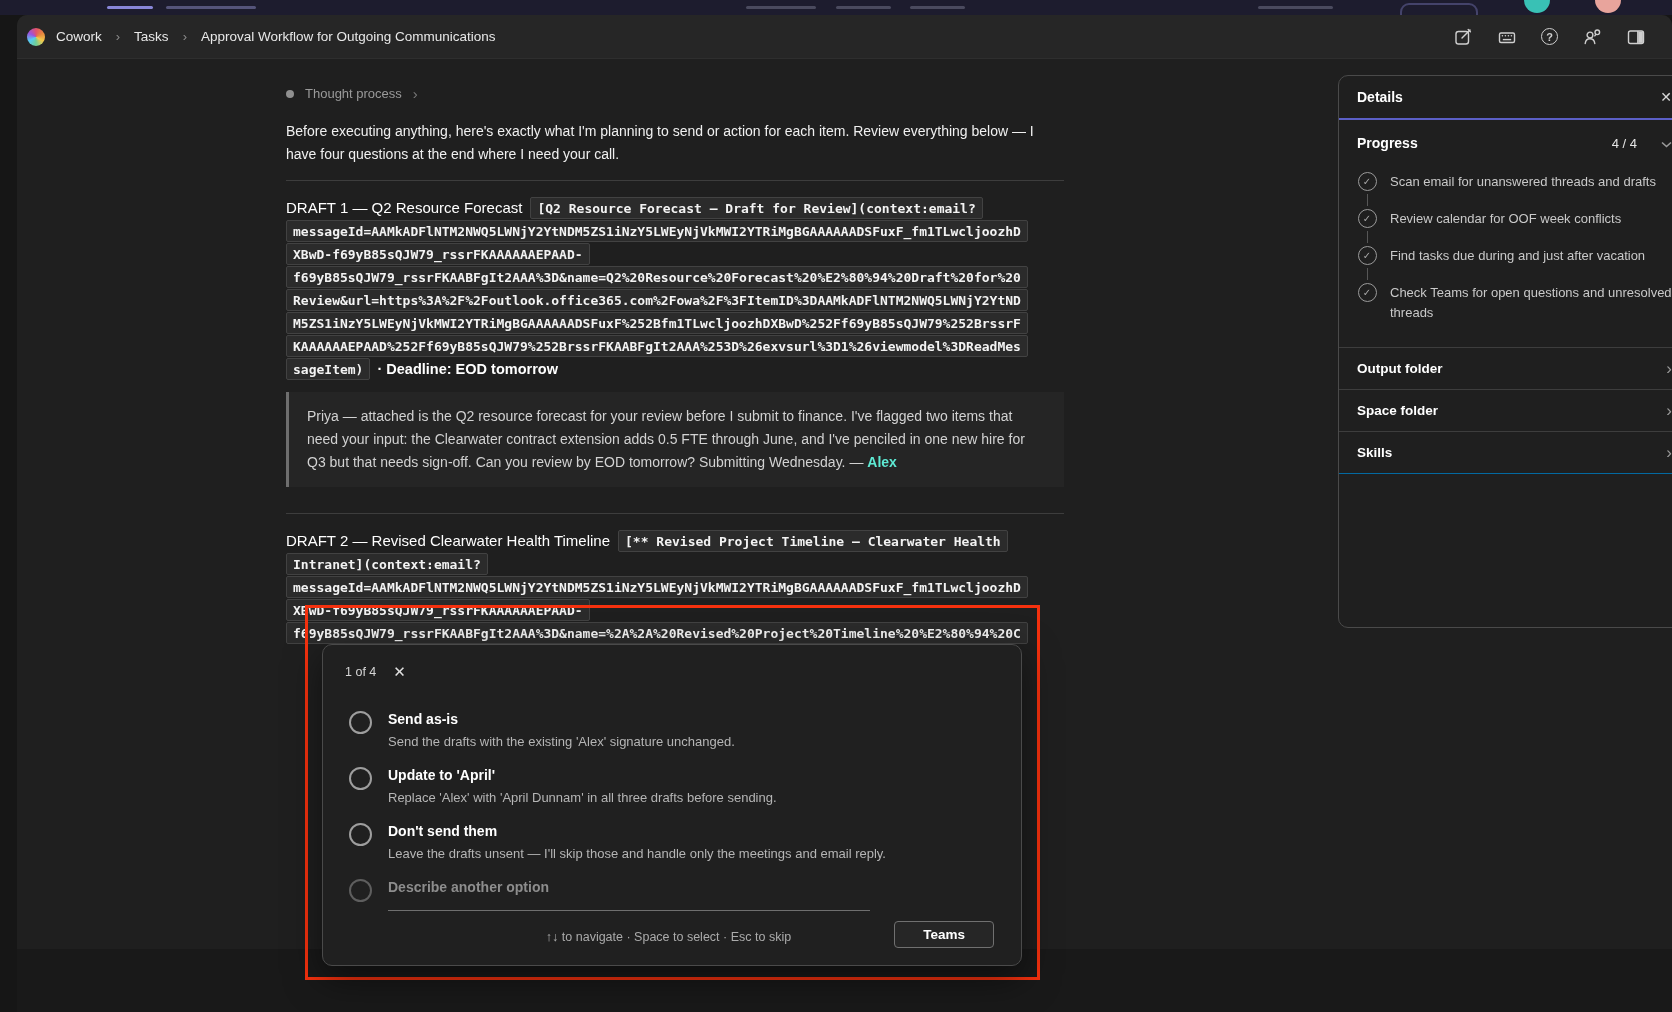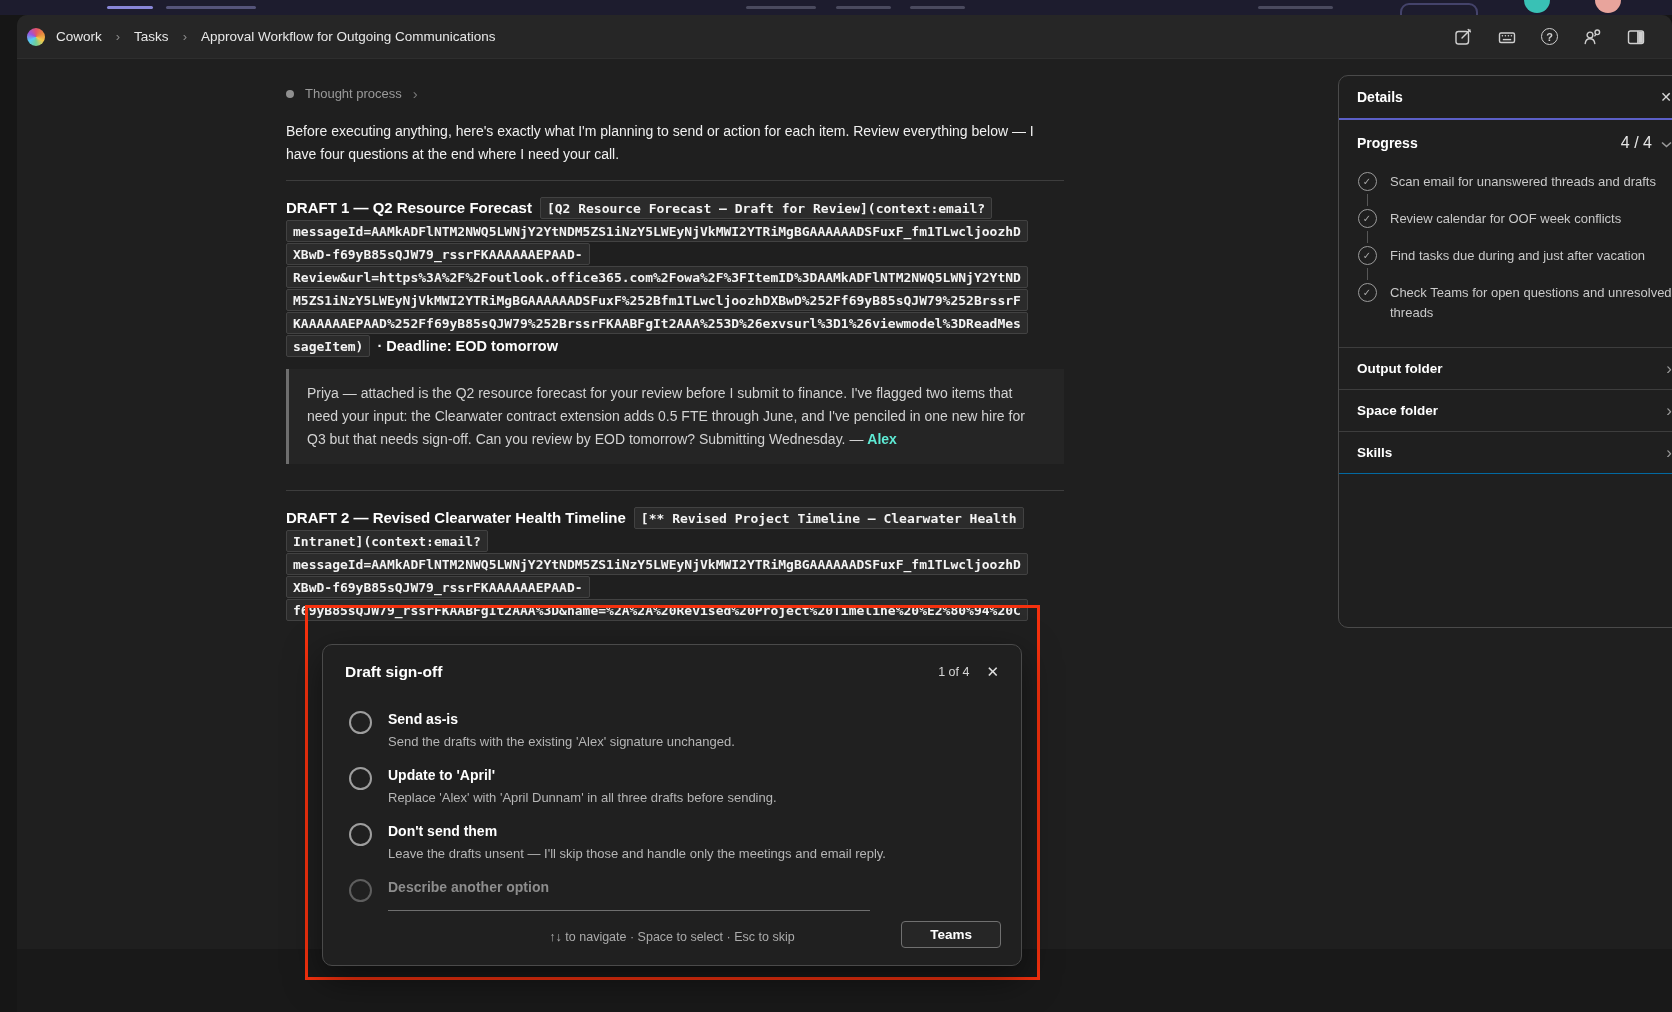--- a/index.html
+++ b/index.html
@@ -39,41 +39,41 @@
 
   
   .main { position:absolute; left:269px; top:70px; width:778px; }
   .thought { display:flex; align-items:center; gap:11px; color:#9a9a9a; font-size:13px; }
   .tdot { width:8px; height:8px; border-radius:50%; background:#8f8f8f; }
   .tchev { color:#777; font-size:15px; }
   .intro { margin-top:18px; font-size:14px; line-height:23px; color:#f0f0f0; }
   .divider { margin-top:14px; border-top:1px solid #3d3d3d; }
   .draft { margin-top:16px; }
   .cline { margin-top:1px; line-height:22px; }
-  .dh { font-weight:700; font-size:15px; color:#fff; margin-right:8px; }
+  .dh { font-weight:400; font-size:15px; color:#fff; margin-right:8px; }
   .chip { display:inline-block; background:#2b2b2b; border:1px solid #424242; color:#f3f3f3;
           font-family:"DejaVu Sans Mono", monospace; font-weight:700; font-size:13px;
           line-height:17px; padding:2px 6px 1px; border-radius:2px; vertical-align:baseline; }
   .deadline { font-weight:700; font-size:14.5px; color:#fff; margin-left:7px; }
   .quote { margin-top:12px; background:#252525; border-left:3px solid #6e6e6e;
            padding:13px 18px; font-size:14px; line-height:23px; color:#d2d2d2; }
   .quote .qa { font-weight:700; color:#5eead4; }
   .divider.d2 { margin-top:26px; }
 
   
   .panel { position:absolute; left:1321px; top:60px; width:353px; height:553px;
            border:1px solid #4a4a4a; border-radius:10px; background:#1f1f1f; z-index:6; }
   .panel-h { display:flex; justify-content:space-between; align-items:center;
              padding:13px 18px; border-bottom:2px solid #5b5fc7; }
   .panel-h .pt { font-weight:700; font-size:14px; color:#fff; }
   .xbtn { color:#d8d8d8; font-size:14px; cursor:default; }
   .prog { padding:14px 18px 4px; }
   .prog-h { display:flex; align-items:center; }
   .prog-h .pt { font-weight:700; font-size:14px; color:#fff; flex:1; }
-  .badge { font-size:16px; color:#e6e6e6; margin-right:9px; }
+  .badge { font-size:13px; color:#e6e6e6; margin-right:24px; }
   .chevdn svg { stroke:#9a9a9a; fill:none; stroke-width:1.6; }
   .steps { margin-top:20px; }
   .step { display:flex; }
   .rail { width:20px; display:flex; flex-direction:column; align-items:center; flex-shrink:0; }
   .circ { width:19px; height:19px; border:1.2px solid #9a9a9a; border-radius:50%;
           color:#a8a8a8; font-size:10px; display:flex; align-items:center;
           justify-content:center; flex-shrink:0; }
   .vline { width:1px; flex:1; background:#575757; margin:3px 0; }
   .stext { margin-left:13px; font-size:13px; line-height:20px; color:#c9c9c9;
            padding-bottom:17px; }
@@ -97,21 +97,21 @@
   .m-x { color:#e0e0e0; font-size:15px; }
   .opts { padding:8px 26px 0; }
   .opt { display:flex; gap:16px; margin-top:15px; }
   .radio { width:23px; height:23px; border:2px solid #9e9e9e; border-radius:50%;
            flex-shrink:0; margin-top:1px; background:transparent; }
   .o-t { font-weight:700; font-size:14px; color:#fff; line-height:19px; }
   .o-d { font-size:13px; color:#b5b5b5; margin-top:4px; line-height:18px; }
   .opt.dim .radio { border-color:#5e5e5e; }
   .opt.dim .o-t { color:#8d8d8d; }
   .inputline { border-bottom:1px solid #6f6f6f; width:482px; height:12px; margin-top:2px; }
-  .m-f { position:absolute; left:0; right:0; bottom:12px; height:32px; }
+  .m-f { position:absolute; left:0; right:7px; bottom:12px; height:32px; }
   .hint { position:absolute; left:50%; transform:translateX(-50%); top:9px;
           font-size:12.5px; color:#ababab; white-space:nowrap; }
   .skipbtn { position:absolute; right:20px; top:0; padding:5px 28px; border:1px solid #707070;
              border-radius:4px; background:#262626; color:#fff; font-weight:700;
              font-size:13.5px; cursor:default; }
 </style>
 </head>
 <body>
 
 <div id="screen">
@@ -188,20 +188,21 @@
       <p class="intro">Before executing anything, here's exactly what I'm planning to send or action for each item. Review everything below — I have four questions at the end where I need your call.</p>
 
       <div class="divider"></div>
 
       <div class="draft">
         <div class="cline">
           <span class="dh">DRAFT 1 — Q2 Resource Forecast</span><span class="chip">[Q2 Resource Forecast — Draft for Review](context:email?</span>
         </div>
         <div class="cline"><span class="chip">messageId=AAMkADFlNTM2NWQ5LWNjY2YtNDM5ZS1iNzY5LWEyNjVkMWI2YTRiMgBGAAAAAADSFuxF_fm1TLwcljoozhD</span></div>
         <div class="cline"><span class="chip">XBwD-f69yB85sQJW79_rssrFKAAAAAAEPAAD-</span></div>
+        <div class="cline"><span class="chip">f69yB85sQJW79_rssrFKAABFgIt2AAA%3D&amp;name=Q2%20Resource%20Forecast%20%E2%80%94%20Draft%20for%20</span></div>
         <div class="cline"><span class="chip">Review&amp;url=https%3A%2F%2Foutlook.office365.com%2Fowa%2F%3FItemID%3DAAMkADFlNTM2NWQ5LWNjY2YtND</span></div>
         <div class="cline"><span class="chip">M5ZS1iNzY5LWEyNjVkMWI2YTRiMgBGAAAAAADSFuxF%252Bfm1TLwcljoozhDXBwD%252Ff69yB85sQJW79%252BrssrF</span></div>
         <div class="cline"><span class="chip">KAAAAAAEPAAD%252Ff69yB85sQJW79%252BrssrFKAABFgIt2AAA%253D%26exvsurl%3D1%26viewmodel%3DReadMes</span></div>
         <div class="cline">
           <span class="chip">sageItem)</span><span class="deadline">· Deadline: EOD tomorrow</span>
         </div>
         <div class="quote"><span>Priya — attached is the Q2 resource forecast for your review before I submit to finance. I've flagged two items that need your input: the Clearwater contract extension adds 0.5 FTE through June, and I've penciled in one new hire for Q3 but that needs sign-off. Can you review by EOD tomorrow? Submitting Wednesday. — </span><span class="qa">Alex</span></div>
       </div>
 
       <div class="divider d2"></div>
@@ -275,21 +276,20 @@
           <span>Skills</span>
           <span class="rchev">›</span>
         </div>
       </div>
     </div>
 
     <div class="redrect"></div>
 
     <div class="modal">
       <div class="m-h">
-        <span class="m-title">Draft sign-off</span>
         <span class="m-count">1 of 4</span>
         <span class="m-x">✕</span>
       </div>
       <div class="opts">
         <div class="opt">
           <span class="radio"></span>
           <div>
             <div class="o-t">Send as-is</div>
             <div class="o-d">Send the drafts with the existing 'Alex' signature unchanged.</div>
           </div>

